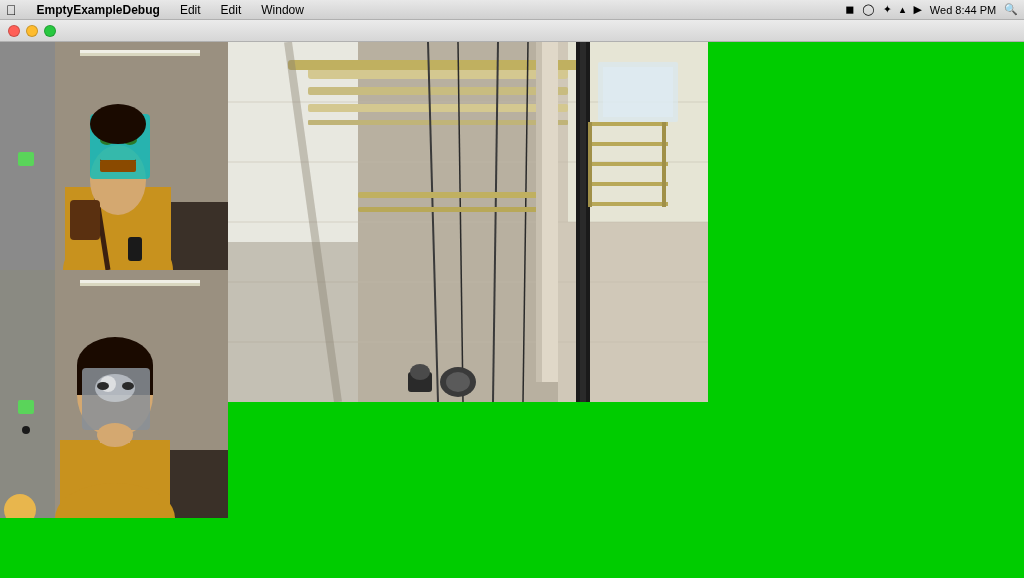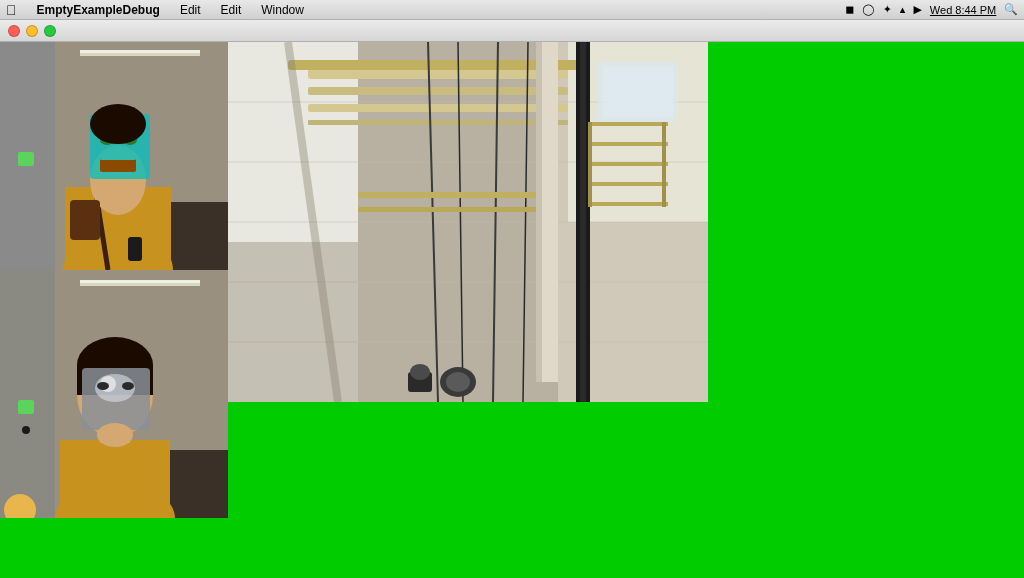--- a/index.html
+++ b/index.html
@@ -151,21 +151,21 @@
     <span class="menu-item">Edit</span>
     <span class="menu-item">Window</span>
   </div>
   <div class="menubar-right">
 
     <span style="font-size:11px;">◼</span>
     <span style="font-size:11px;">◯</span>
     <span style="font-size:11px;">✦</span>
     <span style="font-size:11px;">▴</span>
     <span style="font-size:11px;">▶</span>
-    <span style="font-size:11px;text-decoration:underline;">Wed 8:44 PM</span>
+    <span style="font-size:11px;">Wed 8:44 PM</span>
     <span style="font-size:11px;">🔍</span>
   </div>
 </div>
 
 <div id="titlebar">
   <div class="traffic-lights">
     <div class="traffic-light tl-red"></div>
     <div class="traffic-light tl-yellow"></div>
     <div class="traffic-light tl-green"></div>
   </div>

